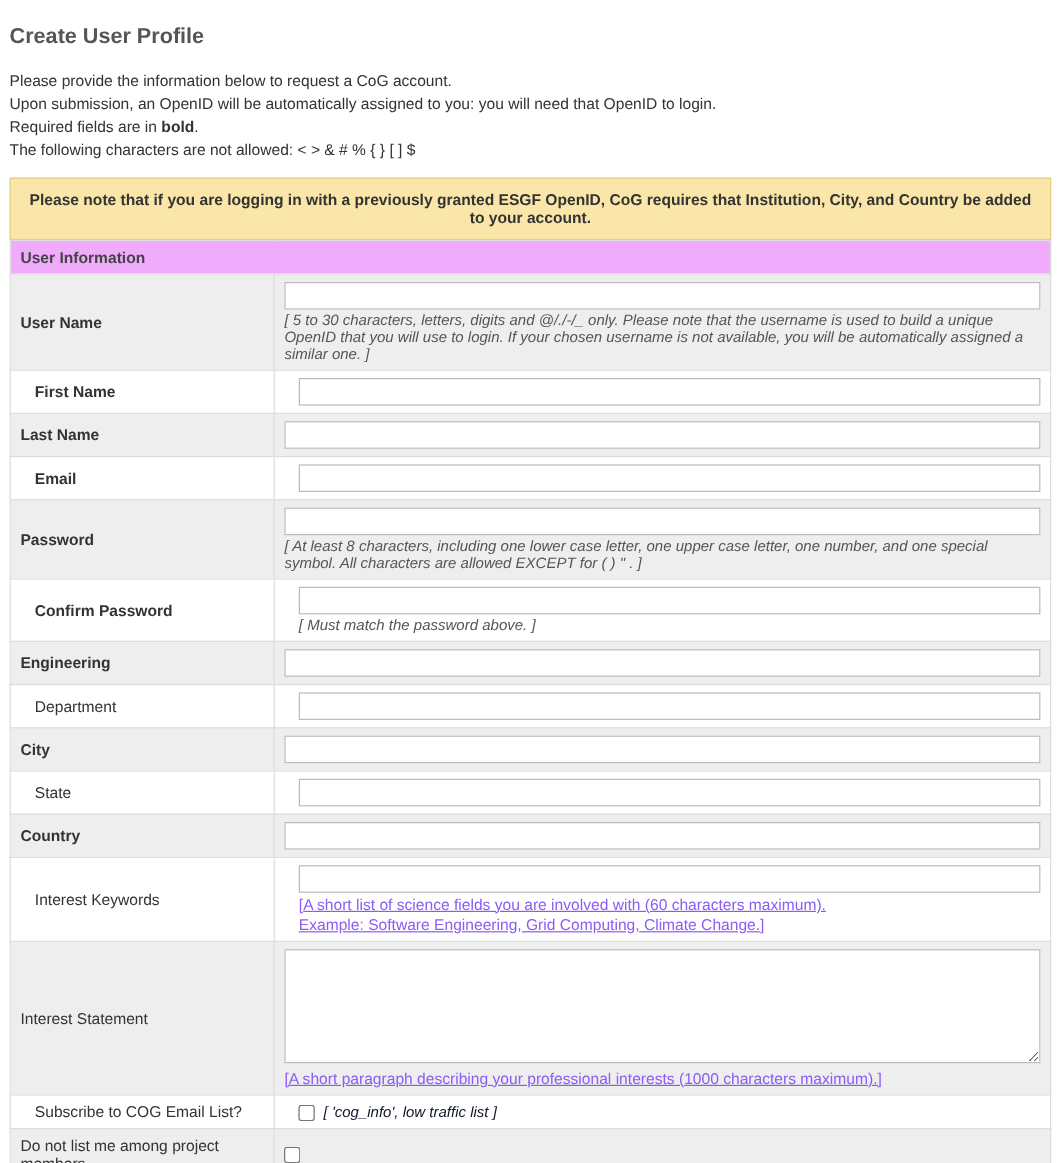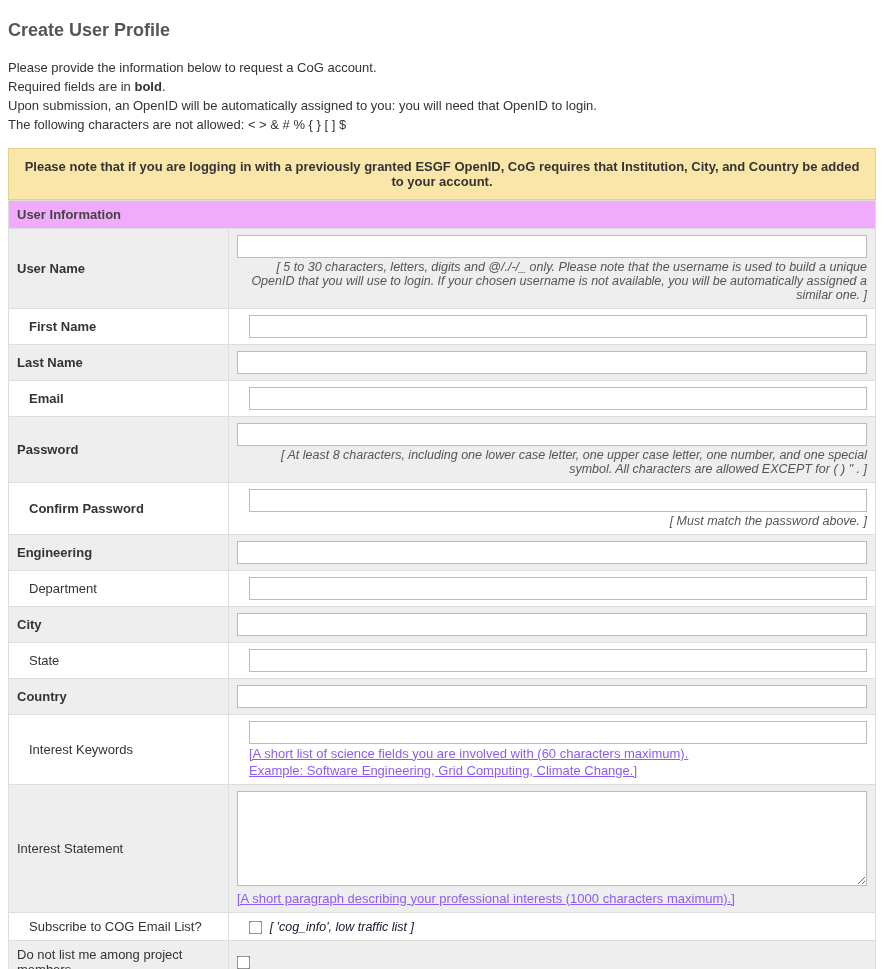--- a/index.html
+++ b/index.html
@@ -61,42 +61,41 @@
       font-family: Arial, Helvetica, sans-serif;
       font-size: 13px;
       background: #fff;
     }
     td.field textarea { height: 95px; resize: both; }
     .hint {
       font-style: italic;
       color: #555;
       font-size: 12.5px;
       margin-top: 2px;
-      text-align: right;
     }
     .hint-plain {
       color: #8b5cf6;
       font-size: 13px;
       margin-top: 2px;
       text-decoration: underline;
     }
     .cb { transform: scale(1.05); margin: 0 4px 0 0; vertical-align: middle; }
     .inline-hint { font-style: italic; color: #0f172a; font-size: 12.5px; }
   </style>
 </head>
 <body>
 
 <h2>Create User Profile</h2>
 
 <div class="intro">
   <p>Please provide the information below to request a CoG account.</p>
+  <p>Upon submission, an OpenID will be automatically assigned to you: you will need that OpenID to login.</p>
   <p>
     <span>Required fields are in </span><b>bold</b><span>.</span>
   </p>
-  <p>Upon submission, an OpenID will be automatically assigned to you: you will need that OpenID to login.</p>
   <p>The following characters are not allowed: &lt; &gt; &amp; # % { } [ ] $</p>
 </div>
 
 <div class="notice">Please note that if you are logging in with a previously granted ESGF OpenID, CoG requires that Institution, City, and Country be added to your account.</div>
 
 <table class="form">
   <tbody>
       <tr class="section-header">
     <td colspan="2">User Information</td>
   </tr>

